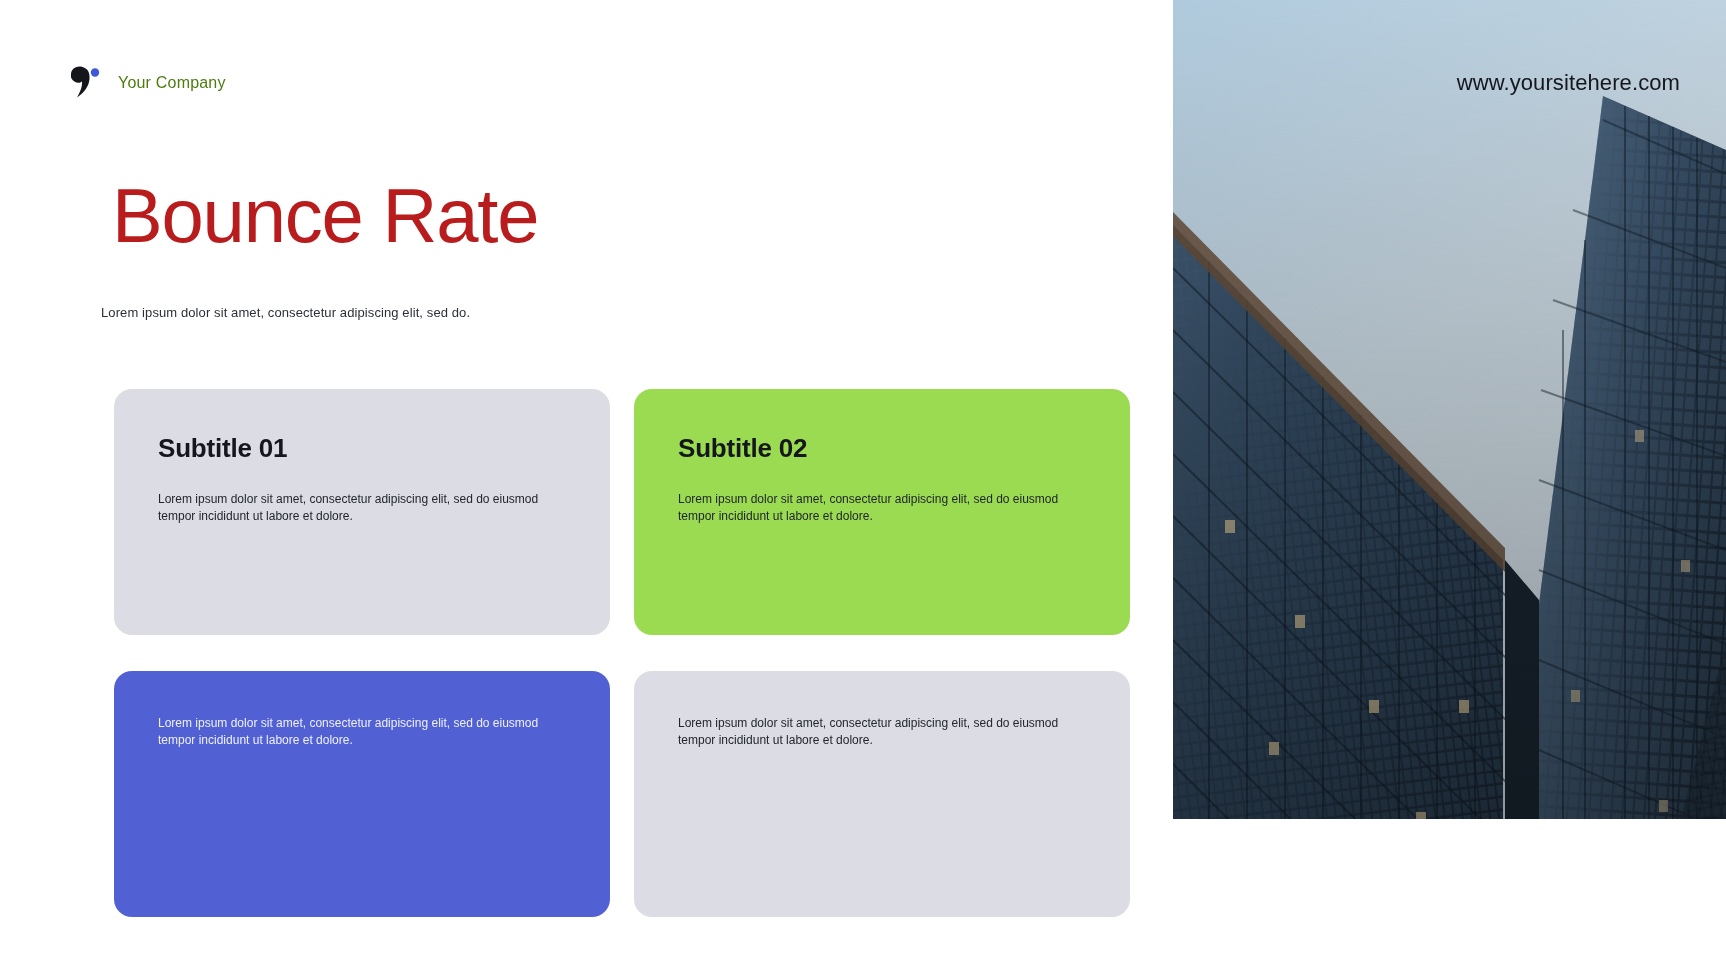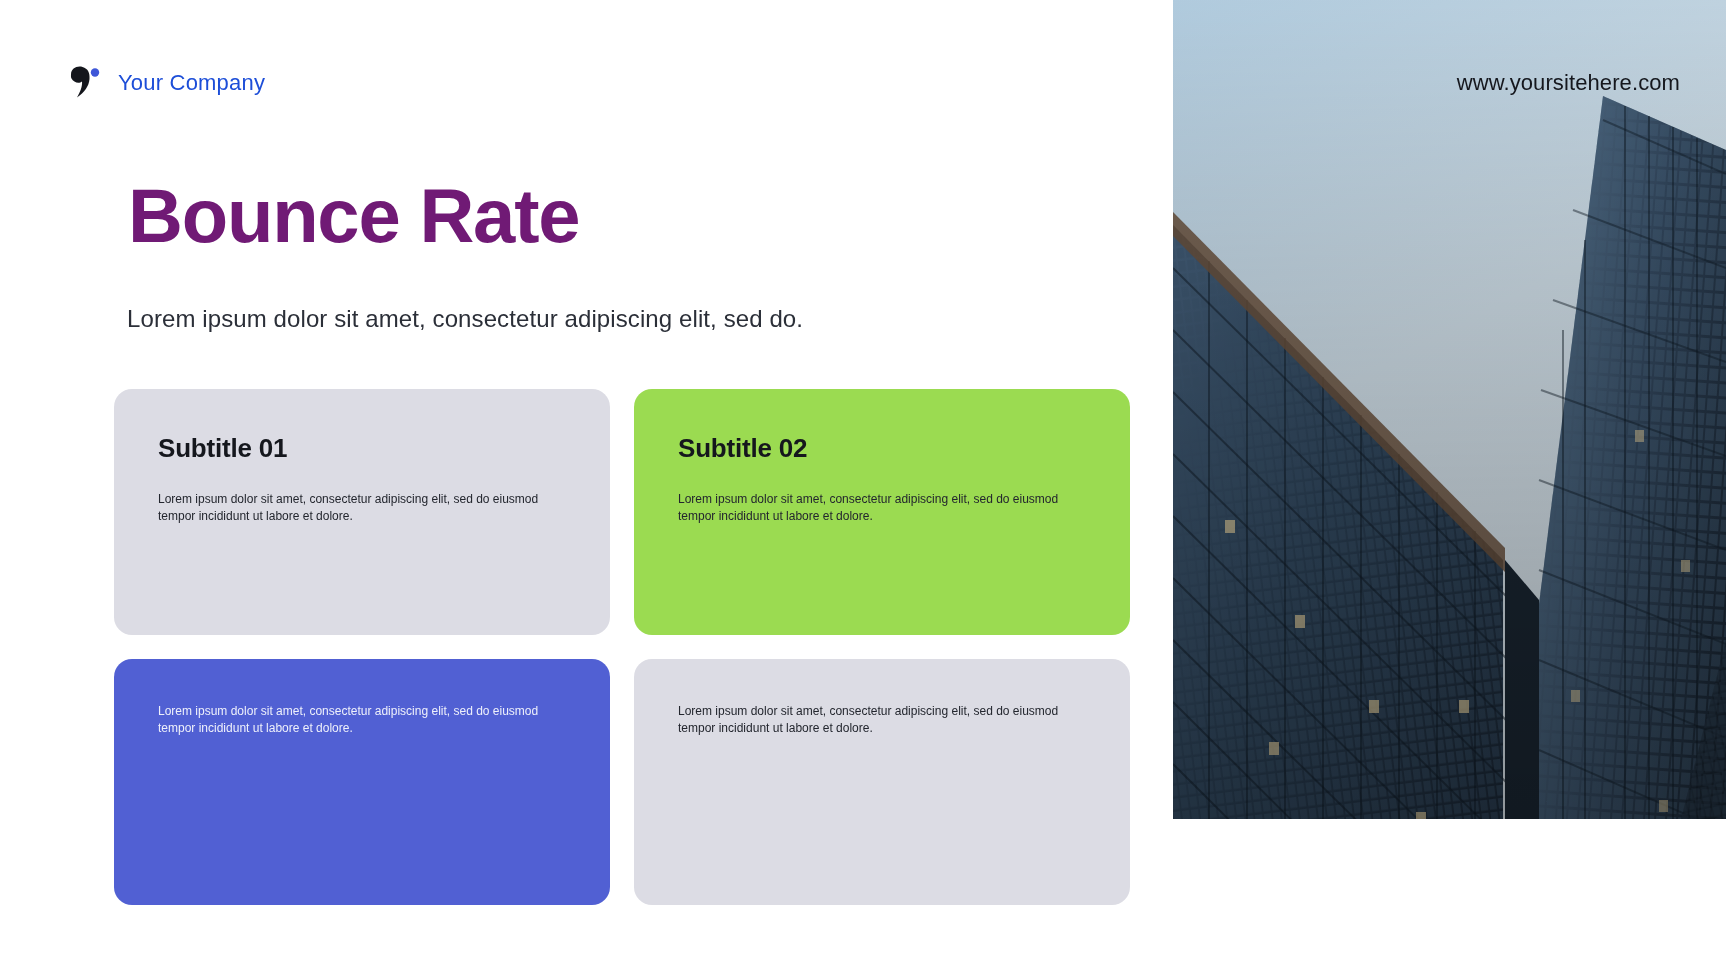--- a/index.html
+++ b/index.html
@@ -35,55 +35,55 @@
     align-items: center;
     gap: 14px;
   }
   .brand-logo {
     width: 36px;
     height: 38px;
     position: relative;
     display: block;
   }
   .brand-name {
-    font-size: 22px;
-    color: #1d4ed8;
+    font-size: 16px;
+    color: #4d7c0f;
     letter-spacing: 0.2px;
     white-space: nowrap;
   }
 
   .page-title {
     position: absolute;
-    left: 128px;
+    left: 112px;
     top: 178px;
     font-size: 76px;
-    font-weight: bold;
-    color: #701a75;
+    font-weight: normal;
+    color: #b91c1c;
     letter-spacing: -1.2px;
     line-height: 1;
   }
 
   .page-subtitle {
     position: absolute;
-    left: 127px;
+    left: 101px;
     top: 305px;
-    font-size: 24px;
+    font-size: 13px;
     color: #2b2f38;
     letter-spacing: 0.1px;
   }
 
   .card-grid {
     position: absolute;
     left: 114px;
     top: 389px;
     width: 868px;
     display: grid;
     grid-template-columns: 496px 496px;
     grid-template-rows: 246px 246px;
-    gap: 24px 24px;
+    gap: 36px 24px;
   }
 
   .card {
     border-radius: 18px;
     padding: 44px 40px 0 44px;
     position: relative;
     overflow: hidden;
   }
   .card-title {
     font-size: 26px;

